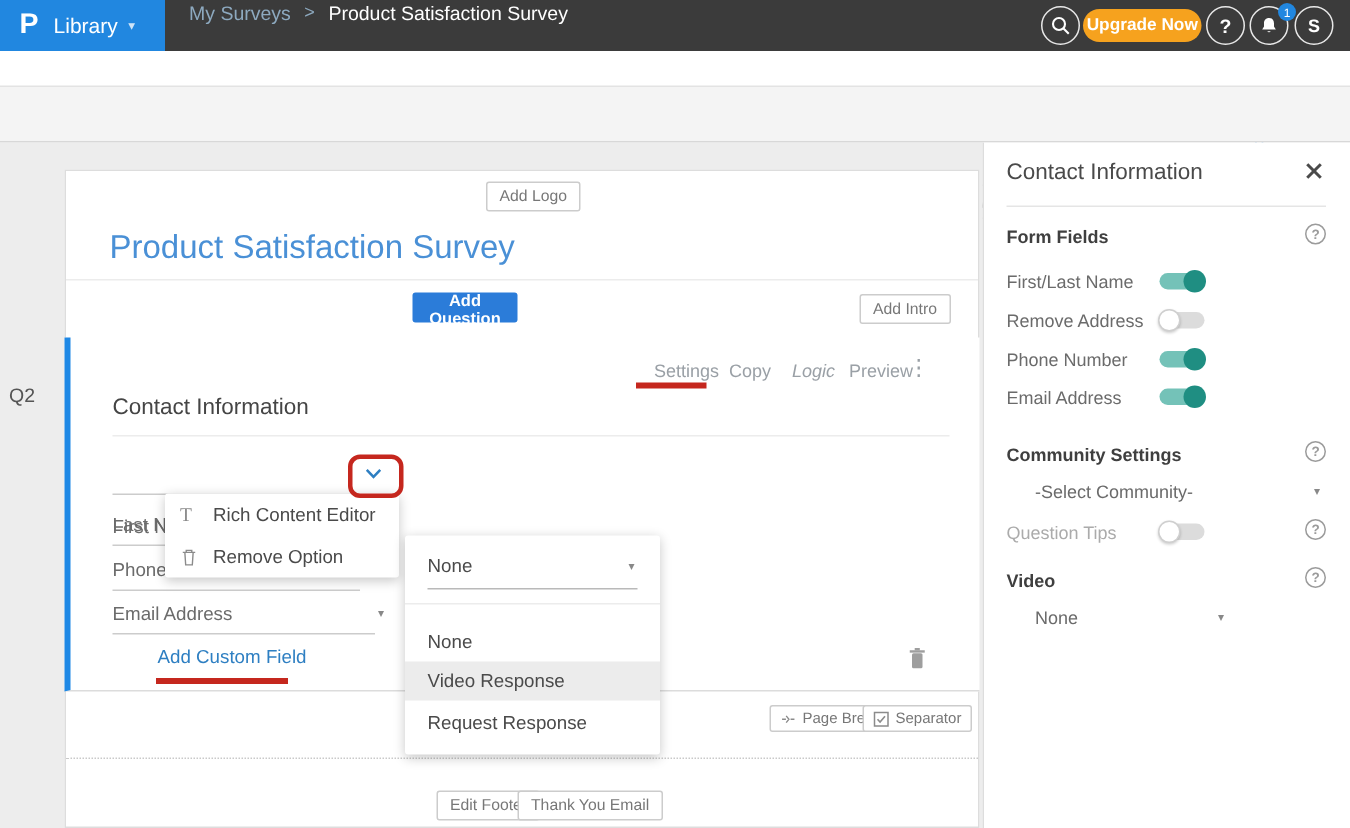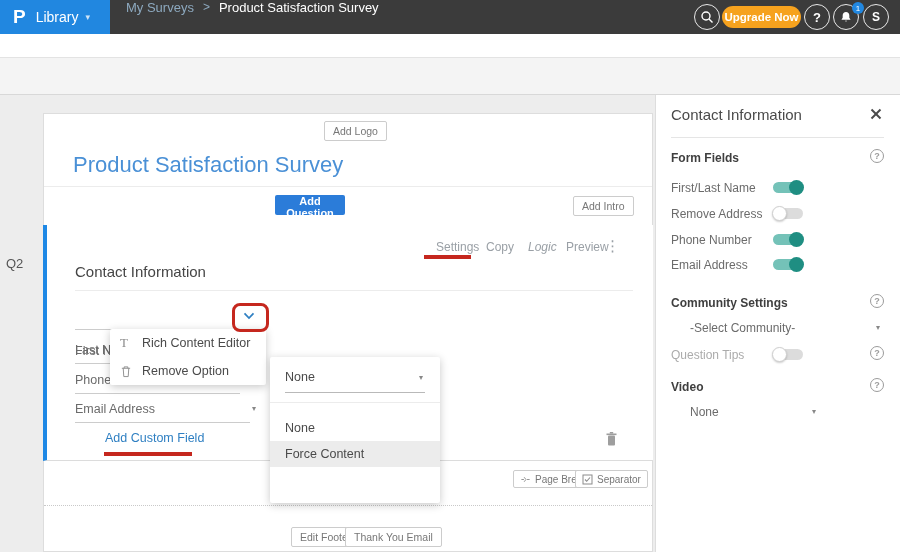--- a/index.html
+++ b/index.html
@@ -8,21 +8,21 @@
   .app { position:relative; width:900px; height:552px; }
   .abs { position:absolute; }
 
   
   .topbar { left:0; top:0; width:900px; height:34px; background:#3b3b3b; }
   .logo-box { left:0; top:0; width:110px; height:34px; background:#2187e0; color:#fff;
     display:flex; align-items:center; padding-left:13px; cursor:pointer; }
   .logo-glyph { font-size:19px; font-weight:bold; margin-right:10px; }
   .logo-label { font-size:14px; }
   .caret-w { font-size:9px; margin-left:7px; color:#cfe4f7; }
-  .crumb { top:0; height:16px; display:flex; font-size:13px; }
+  .crumb { top:0; height:16px; display:flex; align-items:center; font-size:13px; }
   .crumb-parent { color:#8da9bf; }
   .crumb-sep { color:#8da9bf; margin:0 9px; font-size:12px; }
   .crumb-current { color:#fff; }
   .circle-btn { top:4px; width:26px; height:26px; border:1px solid #e8e8e8; border-radius:50%;
     display:flex; align-items:center; justify-content:center; color:#fff; cursor:pointer; }
   .upgrade { left:722px; top:6px; width:79px; height:22px; background:#f6a21e; border:none;
     border-radius:11px; color:#fff; font-size:11.5px; font-weight:bold; cursor:pointer; }
   .help-glyph { font-size:13px; font-weight:bold; }
   .badge { left:852px; top:2px; width:12px; height:12px; background:#2187e0; border-radius:50%;
     color:#fff; font-size:8px; display:flex; align-items:center; justify-content:center; }
@@ -329,21 +329,22 @@
     </div>
   </div>
 
   <div class="abs submenu">
     <div class="sub-select">
       <span>None</span>
       <span class="field-caret">▾</span>
     </div>
     <div class="sub-divider"></div>
     <div class="sub-opt" style="top:58px;">None</div>
-    <div class="sub-opt hl" style="top:84px;">Force Content</div>
+    <div class="sub-opt hl" style="top:84px;">Video Response</div>
+    <div class="sub-opt" style="top:112px;">Request Response</div>
   </div>
 
   <div class="abs ann ann-box"></div>
   <div class="abs ann ann-line" style="left:424px; top:255px; width:47px;"></div>
   <div class="abs ann ann-line" style="left:104px; top:452px; width:88px;"></div>
 
   <aside class="abs sidebar"></aside>
   <div class="abs sb-title">Contact Information</div>
   <svg class="abs sb-close" width="12" height="12" viewBox="0 0 12 12">
     <line x1="1.5" y1="1.5" x2="10.5" y2="10.5" stroke="#4a4a4a" stroke-width="2"></line>

